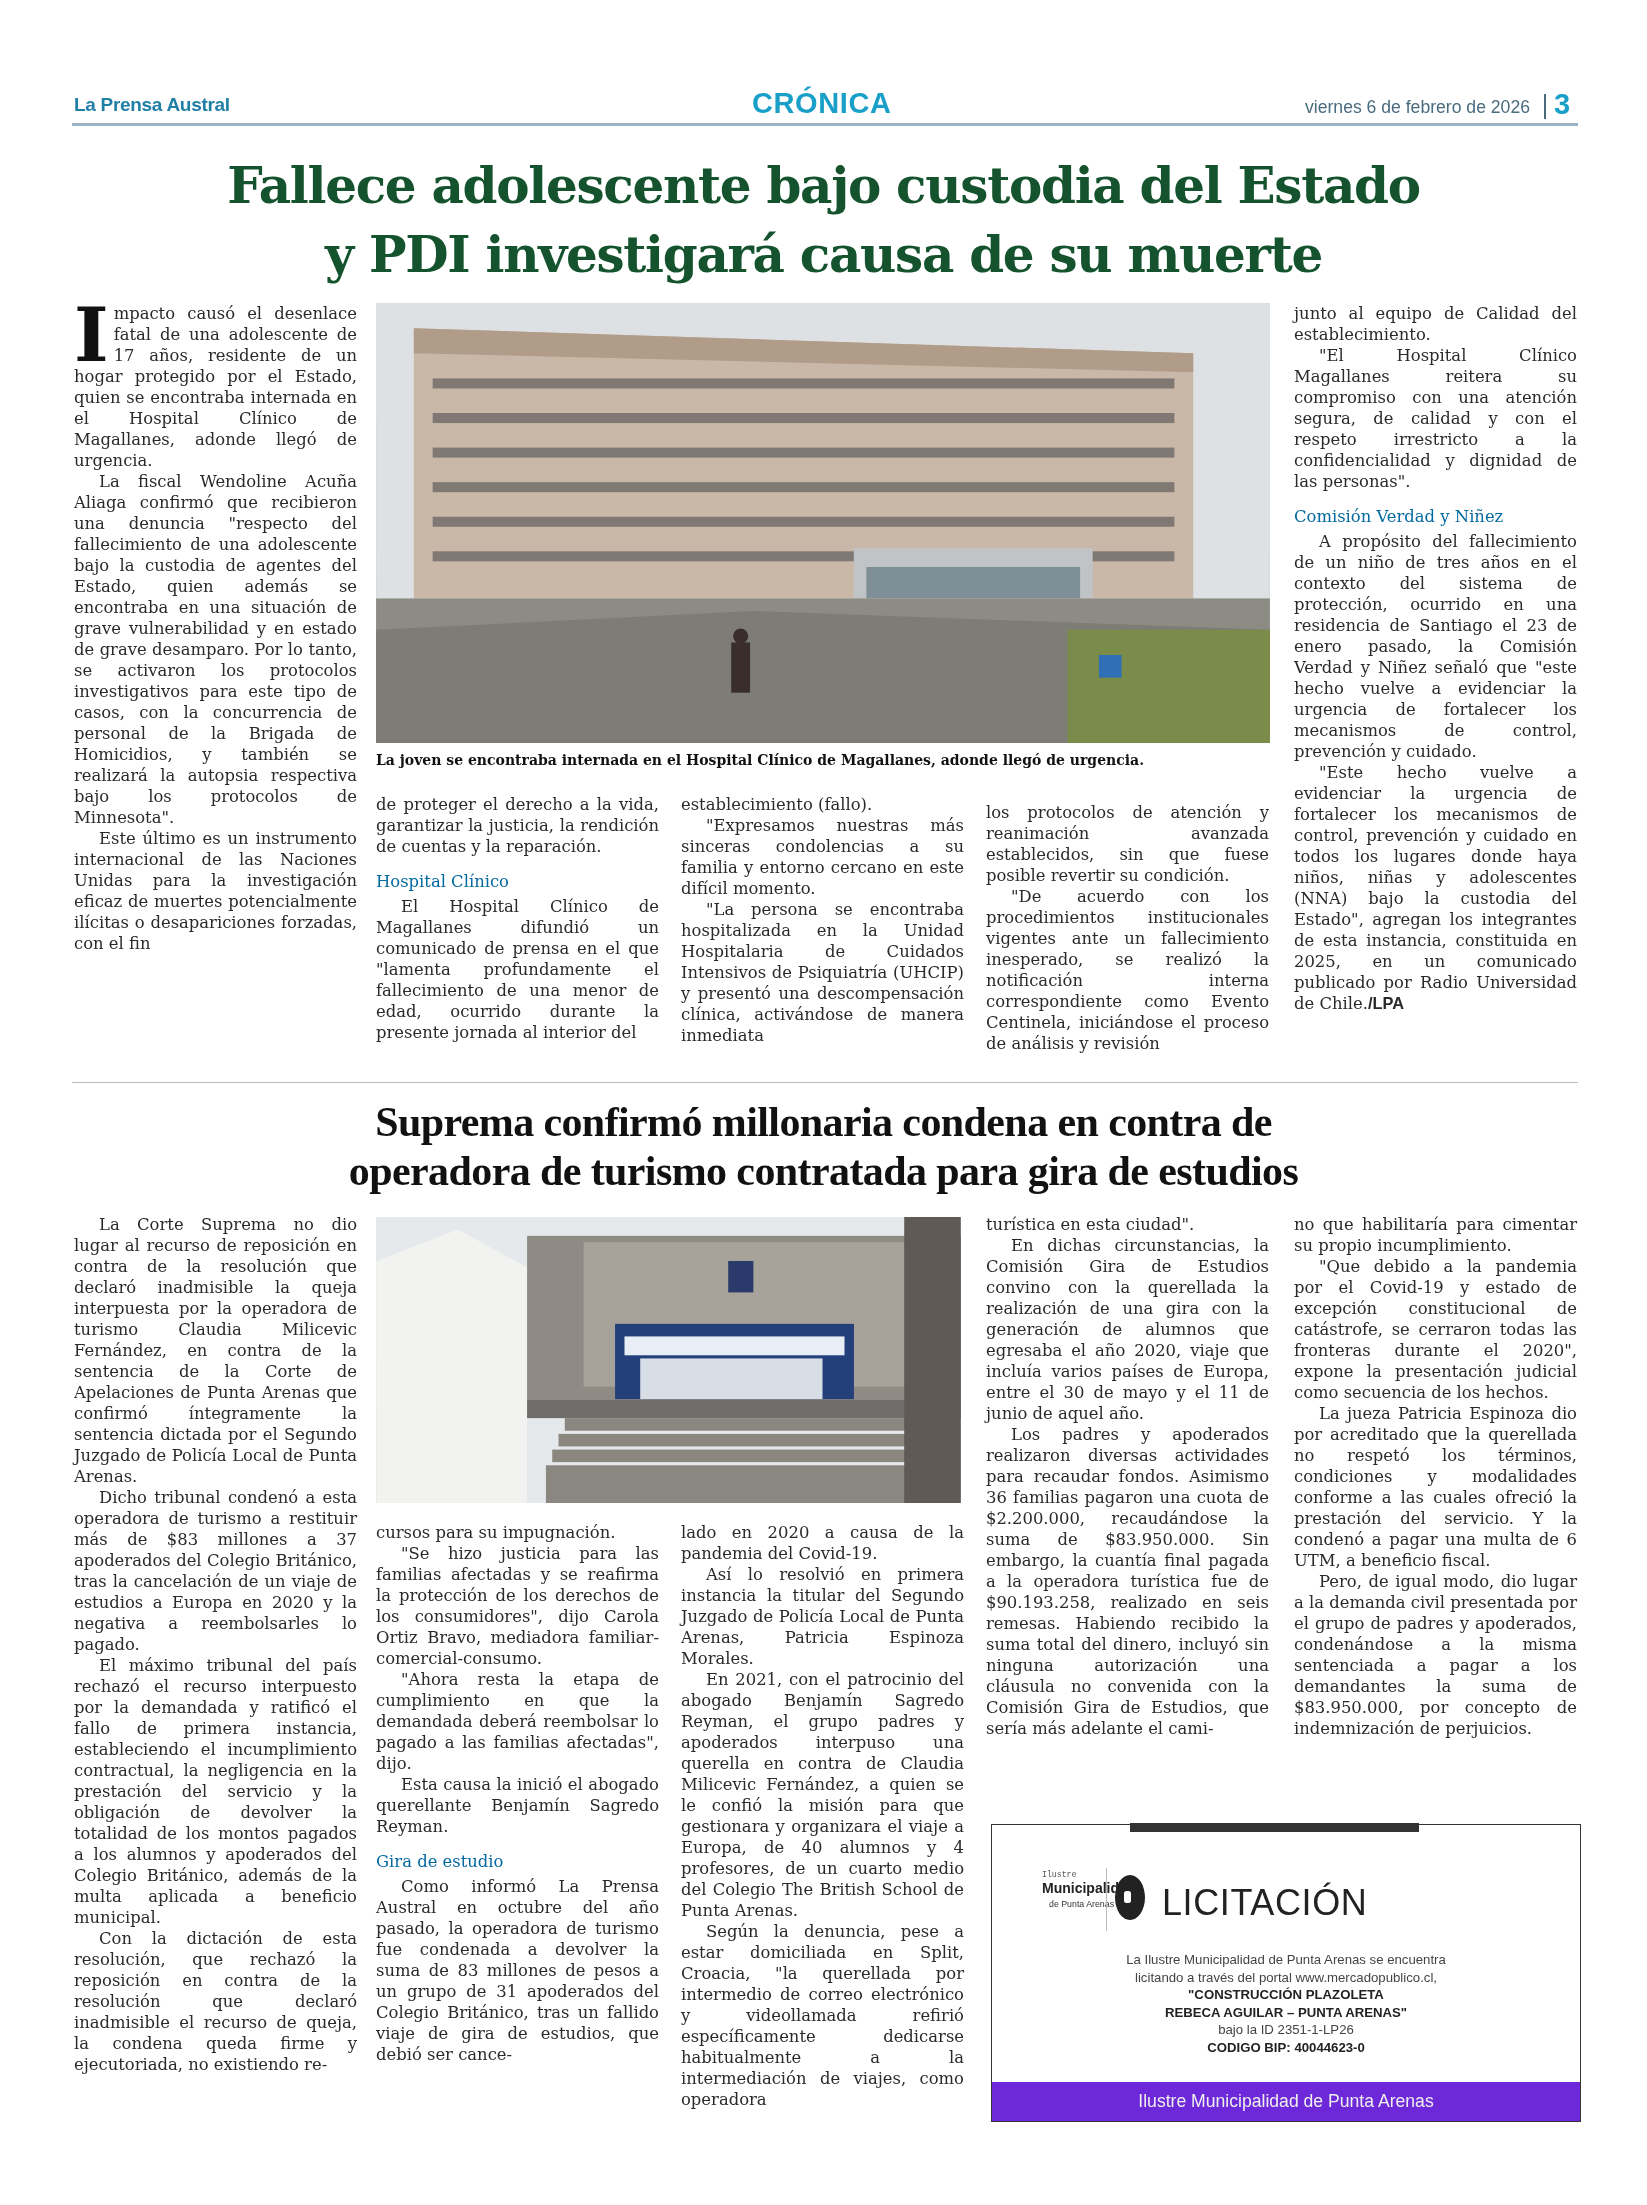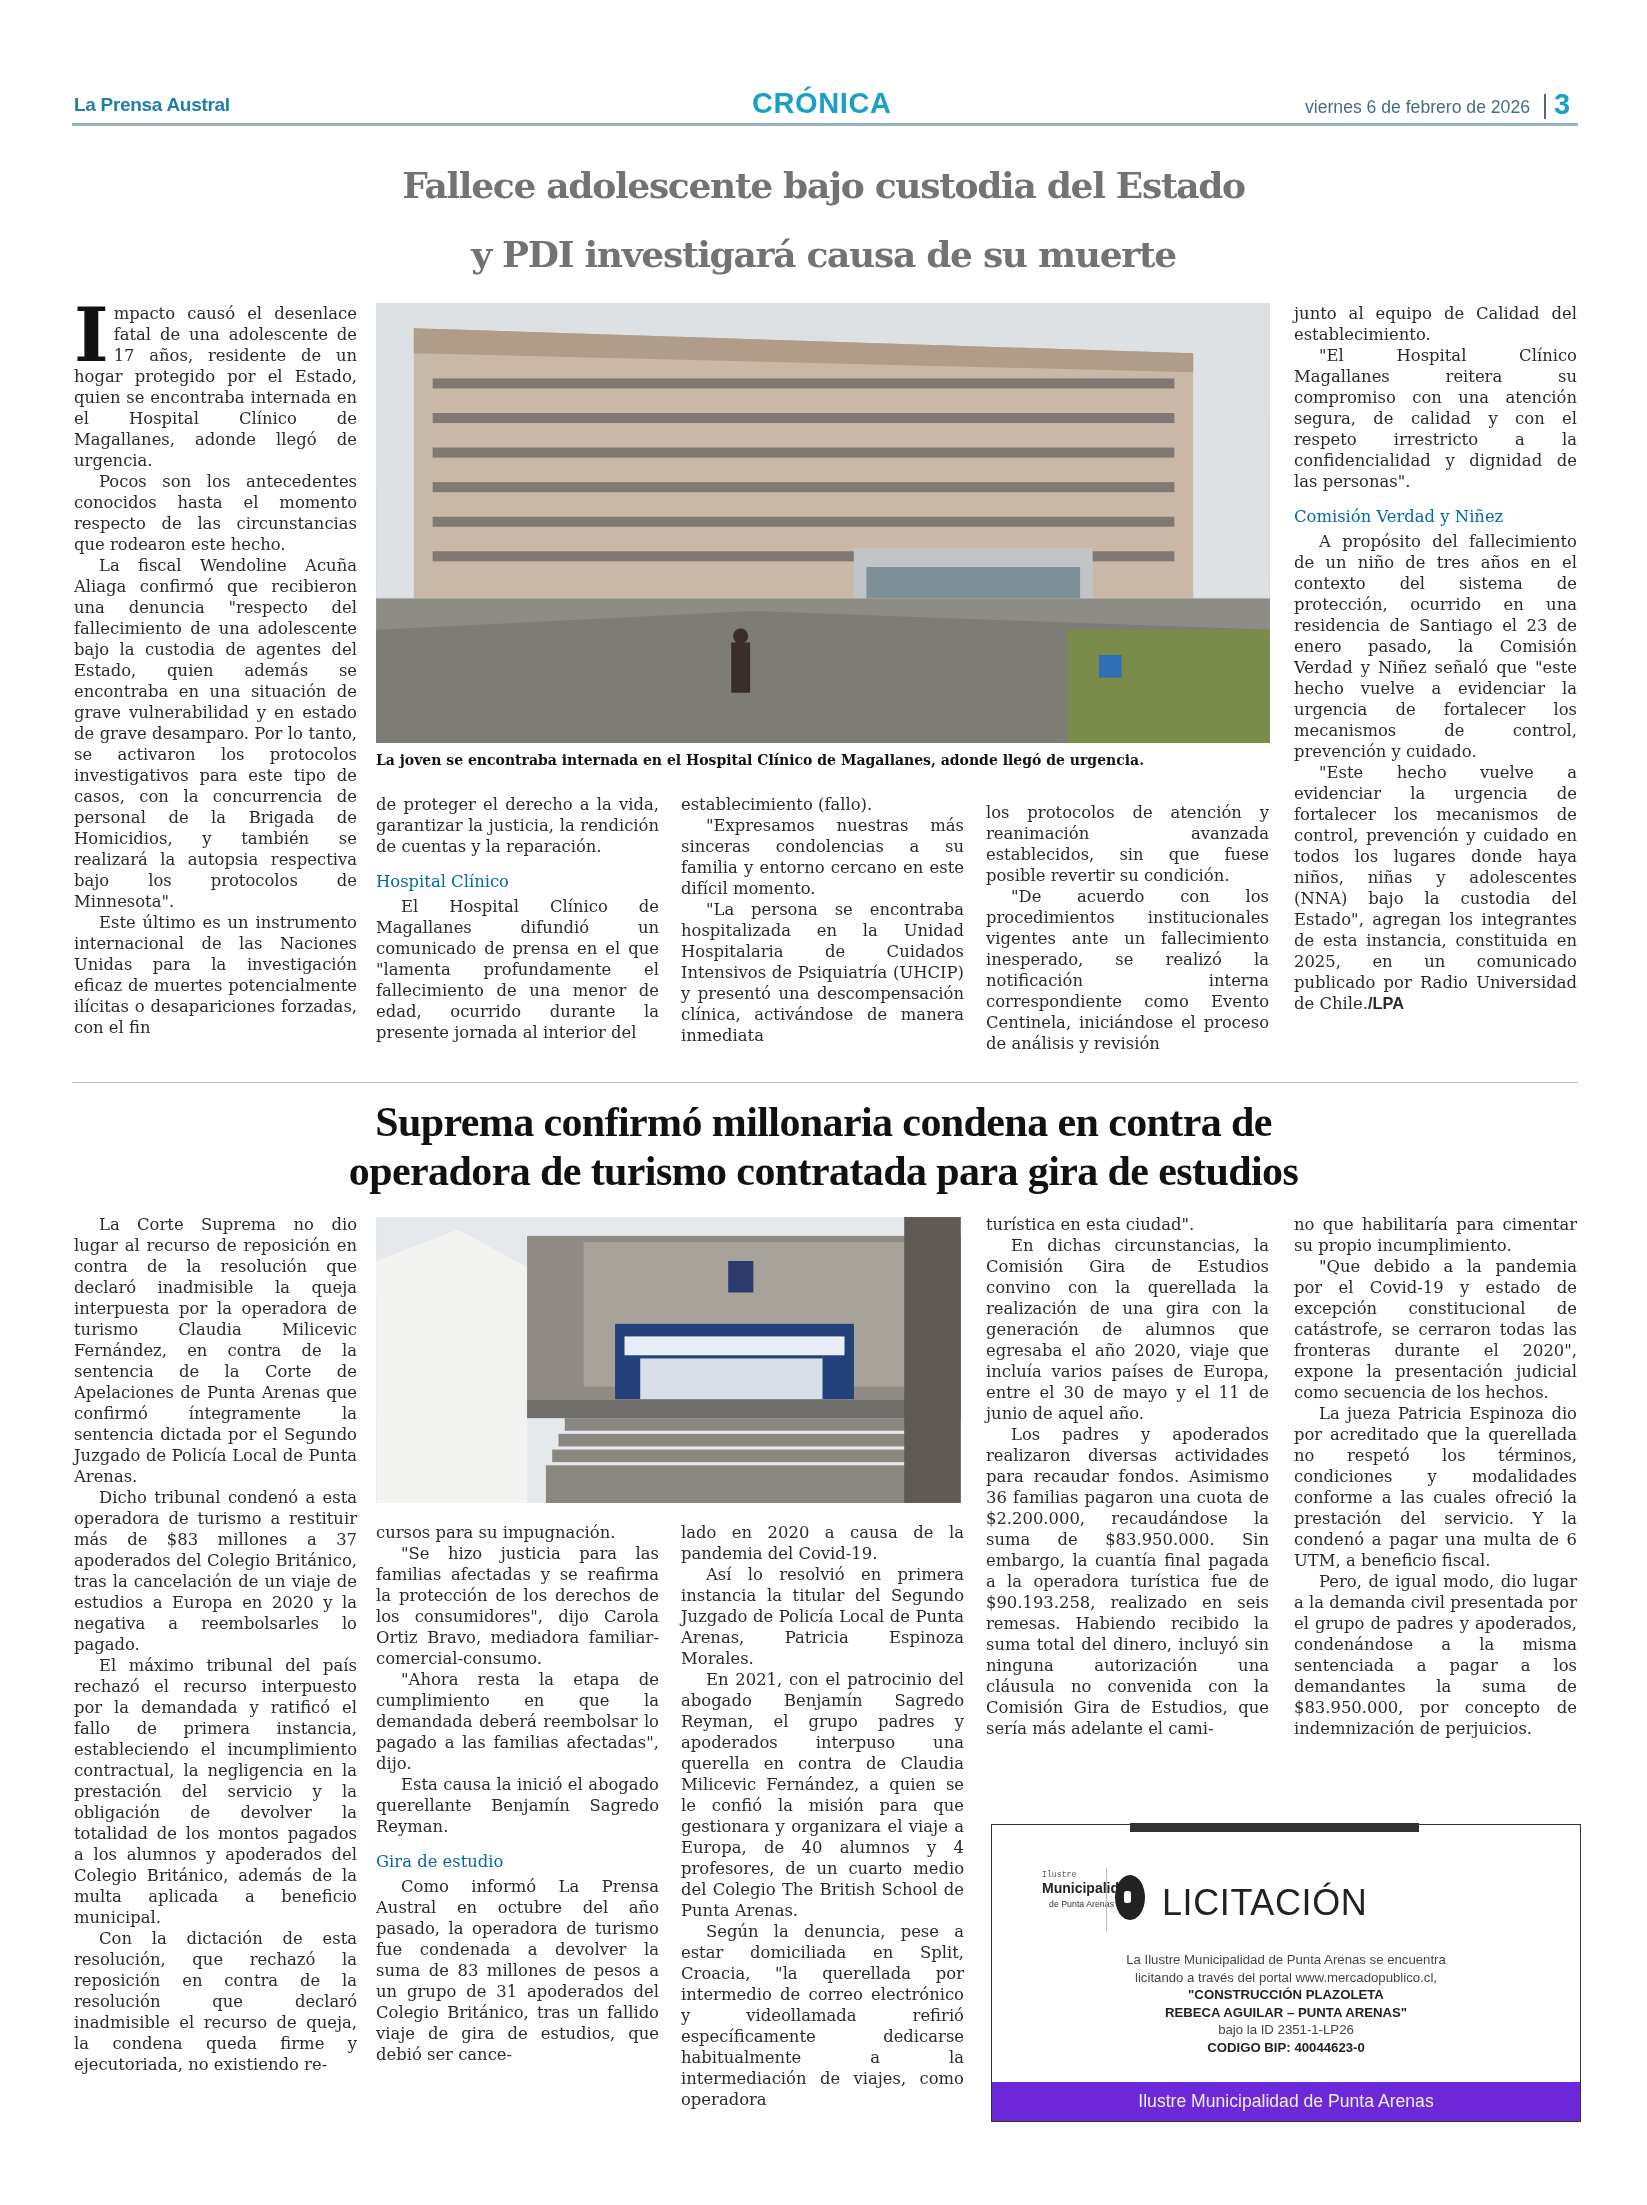--- a/index.html
+++ b/index.html
@@ -5,21 +5,21 @@
   html, body { margin: 0; padding: 0; background: #fff; }
   body { width: 1647px; height: 2205px; position: relative; overflow: hidden; font-family: "DejaVu Serif", serif; color: #222; }
   .abs { position: absolute; }
   .masthead-rule { left: 72px; top: 123px; width: 1506px; height: 2.5px; background: #9ab3c4; }
   .brand { left: 74px; top: 94px; font-family: "Liberation Sans", sans-serif; font-weight: bold; font-size: 19px; color: #1f7fa6; letter-spacing: -0.3px; }
   .section { left: 752px; top: 87px; font-family: "Liberation Sans", sans-serif; font-weight: bold; font-size: 29px; color: #1aa0c8; letter-spacing: 0.6px; }
   .date { left: 1305px; top: 97px; font-family: "Liberation Sans", sans-serif; font-size: 17.6px; color: #4a6b7e; }
   .pagesep { left: 1544px; top: 94px; width: 1.9px; height: 25px; background: #4a6b7e; }
   .pagenum { left: 1554px; top: 88px; font-family: "Liberation Sans", sans-serif; font-weight: bold; font-size: 29px; color: #1aa0c8; }
 
-  .headline1 { left: 75px; top: 151px; width: 1497px; text-align: center; font-family: "DejaVu Serif", serif; font-weight: bold; font-size: 36px; line-height: 69px; color: #737373; letter-spacing: -1.3px; }
+  .headline1 { left: 75px; top: 151px; width: 1497px; text-align: center; font-family: "DejaVu Serif", serif; font-weight: bold; font-size: 50px; line-height: 69px; color: #14532d; letter-spacing: -1.3px; }
   .headline2 { left: 75px; top: 1098px; width: 1497px; text-align: center; font-family: "Liberation Serif", serif; font-weight: bold; font-size: 42px; line-height: 49px; color: #111; letter-spacing: -0.6px; }
 
   .col { font-family: "DejaVu Serif", serif; font-size: 16.4px; line-height: 21px; color: #2a2a2a; text-align: justify; hyphens: auto; }
   .col p { margin: 0; text-indent: 25px; }
   .col p.noindent { text-indent: 0; }
   .col h4 { margin: 14px 0 3.8px; text-align: left; font-size: 16.4px; font-weight: normal; color: #0369a1; }
   .dropcap { float: left; font-family: "DejaVu Serif", serif; font-weight: bold; font-size: 74px; line-height: 58px; padding-right: 5px; margin-top: 2.5px; color: #111; }
   .sig { font-weight: bold; font-family: "Liberation Sans", sans-serif; }
 
   .photo1 { left: 376px; top: 303px; width: 894px; height: 440px; background: linear-gradient(180deg, #d9dde1 0%, #c6c2bd 30%, #bdb2a6 55%, #9a9287 70%, #7c7b73 85%, #8a8d80 100%); overflow: hidden; }
@@ -50,21 +50,20 @@
 <div class="abs pagenum">3</div>
 <div class="abs masthead-rule"></div>
 
 <div class="abs headline1">
   <div>Fallece adolescente bajo custodia del Estado</div>
   <div>y PDI investigará causa de su muerte</div>
 </div>
 
 <div class="abs col" style="left:74px; top:303px; width:283px;">
   <p class="noindent"><span class="dropcap">I</span><span>mpacto causó el desenlace fatal de una adolescente de 17 años, residente de un hogar protegido por el Estado, quien se encontraba internada en el Hospital Clínico de Magallanes, adonde llegó de urgencia.</span></p>
-  <p>Pocos son los antecedentes conocidos hasta el momento respecto de las circunstancias que rodearon este hecho.</p>
   <p>La fiscal Wendoline Acuña Aliaga confirmó que recibieron una denuncia "respecto del fallecimiento de una adolescente bajo la custodia de agentes del Estado, quien además se encontraba en una situación de grave vulnerabilidad y en estado de grave desamparo. Por lo tanto, se activaron los protocolos investigativos para este tipo de casos, con la concurrencia de personal de la Brigada de Homicidios, y también se realizará la autopsia respectiva bajo los protocolos de Minnesota".</p>
   <p>Este último es un instrumento internacional de las Naciones Unidas para la investigación eficaz de muertes potencialmente ilícitas o desapariciones forzadas, con el fin</p>
 </div>
 
 <div class="abs photo1">
   <svg width="894" height="440" viewBox="0 0 1422 700">
     <rect x="0" y="0" width="1422" height="700" fill="#dde1e4"></rect>
     <polygon points="60,40 1300,80 1300,470 60,470" fill="#c9b8a8"></polygon>
     <polygon points="60,40 1300,80 1300,110 60,80" fill="#b09c88"></polygon>
     <g fill="#6e6a66" opacity="0.8">

